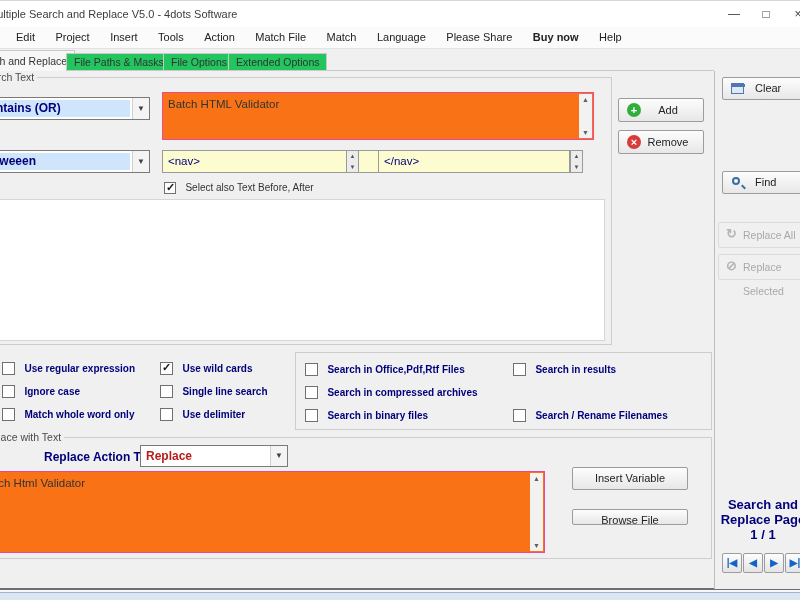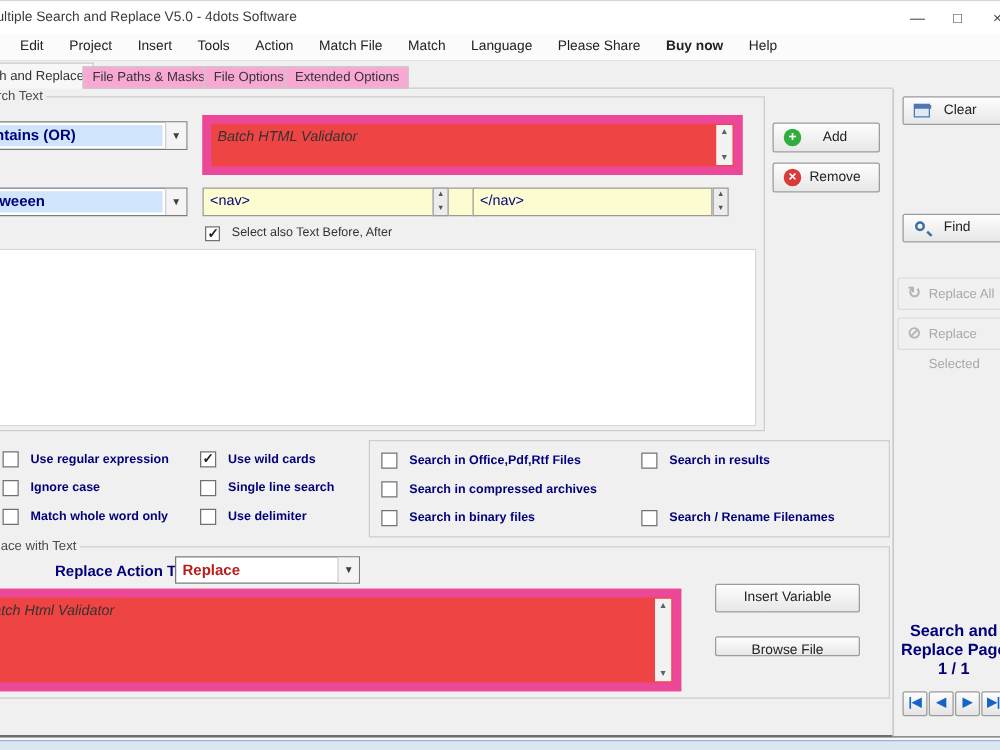--- a/index.html
+++ b/index.html
@@ -14,30 +14,30 @@
   .capbtn { position:absolute; top:0; height:26px; width:32px; text-align:center; line-height:26px; font-size:12px; color:#444; cursor:default; }
 
   
   .menubar { position:absolute; left:0; top:26px; width:850px; height:22px; background:#fbfbfb; border-bottom:1px solid #e4e4e4; padding-left:46px; white-space:nowrap; }
   .menuitem { display:inline-block; padding:0 8px; line-height:21px; font-size:11px; color:#222; }
   .menuitem.bold { font-weight:bold; }
 
   
   .tabstrip { position:absolute; left:0; top:48px; width:850px; height:22px; background:#f0f0f0; }
   .tabstrip .rule { position:absolute; left:0; bottom:0; width:752px; height:1px; background:#c9c9c9; }
-  .tab { position:absolute; bottom:0; height:18px; background:#f9a8d4; border:1px solid #c9c9c9; font-size:10.5px; color:#333; padding:0 7px; line-height:17px; white-space:nowrap; }
+  .tab { position:absolute; bottom:0; height:18px; background:#22c55e; border:1px solid #c9c9c9; font-size:10.5px; color:#333; padding:0 7px; line-height:17px; white-space:nowrap; }
   .tab.sel { height:21px; background:#f7f7f7; border-bottom:1px solid #f7f7f7; line-height:20px; }
 
   .groupbox { position:absolute; border:1px solid #cdcdcd; background:transparent; }
   .grouplabel { position:absolute; font-size:10.5px; color:#4a4a4a; background:#f0f0f0; padding:0 3px; white-space:nowrap; z-index:3; }
 
   .field { position:absolute; background:#ffffff; border:1px solid #8a8a8a; }
   .field.yellow { background:#fdfbd0; border:1px solid #9a9a9a; }
   .field .ftext { position:absolute; left:5px; top:4px; font-size:11.5px; color:#00007b; white-space:nowrap; }
-  .bigtext { position:absolute; background:#ef4444; border:7px solid #ec4899;font-style:italic; }
+  .bigtext { position:absolute; background:#f97316; border:1px solid #ec4899; }
   .bigtext .btxt { position:absolute; left:5px; top:5px; font-size:11.5px; color:#333; white-space:nowrap; }
   .vscroll { position:absolute; right:1px; top:1px; bottom:1px; width:13px; background:#f2f2f2; }
   .vscroll .up, .vscroll .dn { position:absolute; left:0; width:13px; height:11px; font-size:7px; color:#606060; text-align:center; line-height:11px; }
   .vscroll .up { top:0; } .vscroll .dn { bottom:0; }
 
   .combo { position:absolute; background:#ffffff; border:1px solid #7a7a7a; }
   .combo .sel-hl { position:absolute; left:2px; top:2px; bottom:2px; right:19px; background:#cfe5fb; }
   .combo .cval { position:absolute; left:5px; top:3px; font-size:12px; font-weight:bold; color:#00007b; white-space:nowrap; }
   .combo .carrow { position:absolute; right:0; top:0; bottom:0; width:17px; text-align:center; font-size:8px; color:#404040; line-height:21px; background:#f4f4f4; border-left:1px solid #d0d0d0; }
   .combo.plain .cval { color:#b91c1c; }

